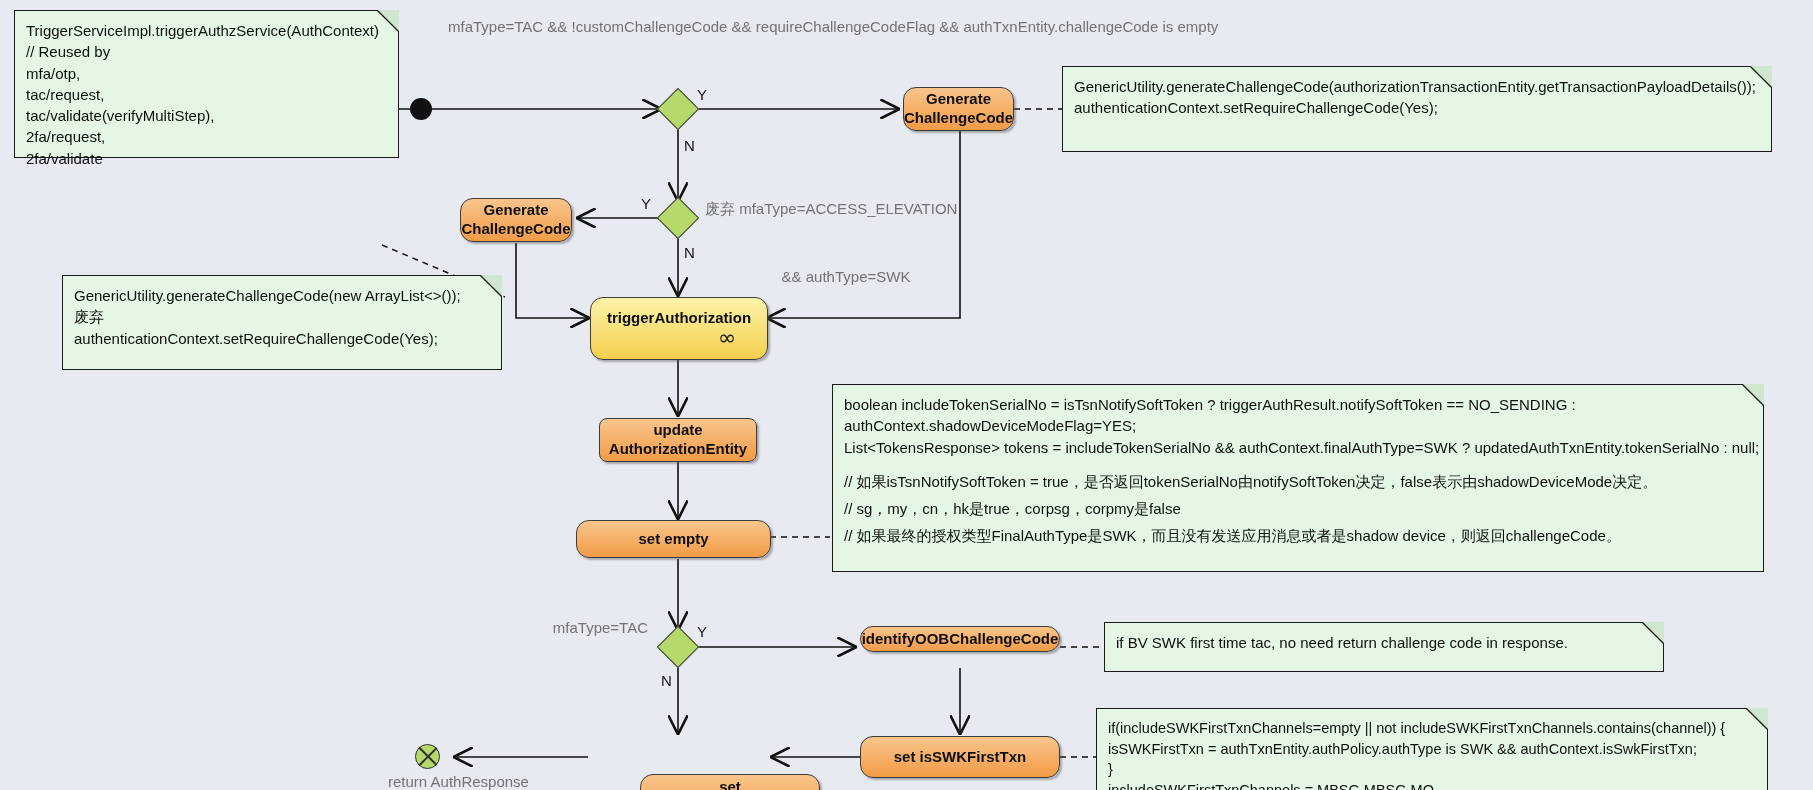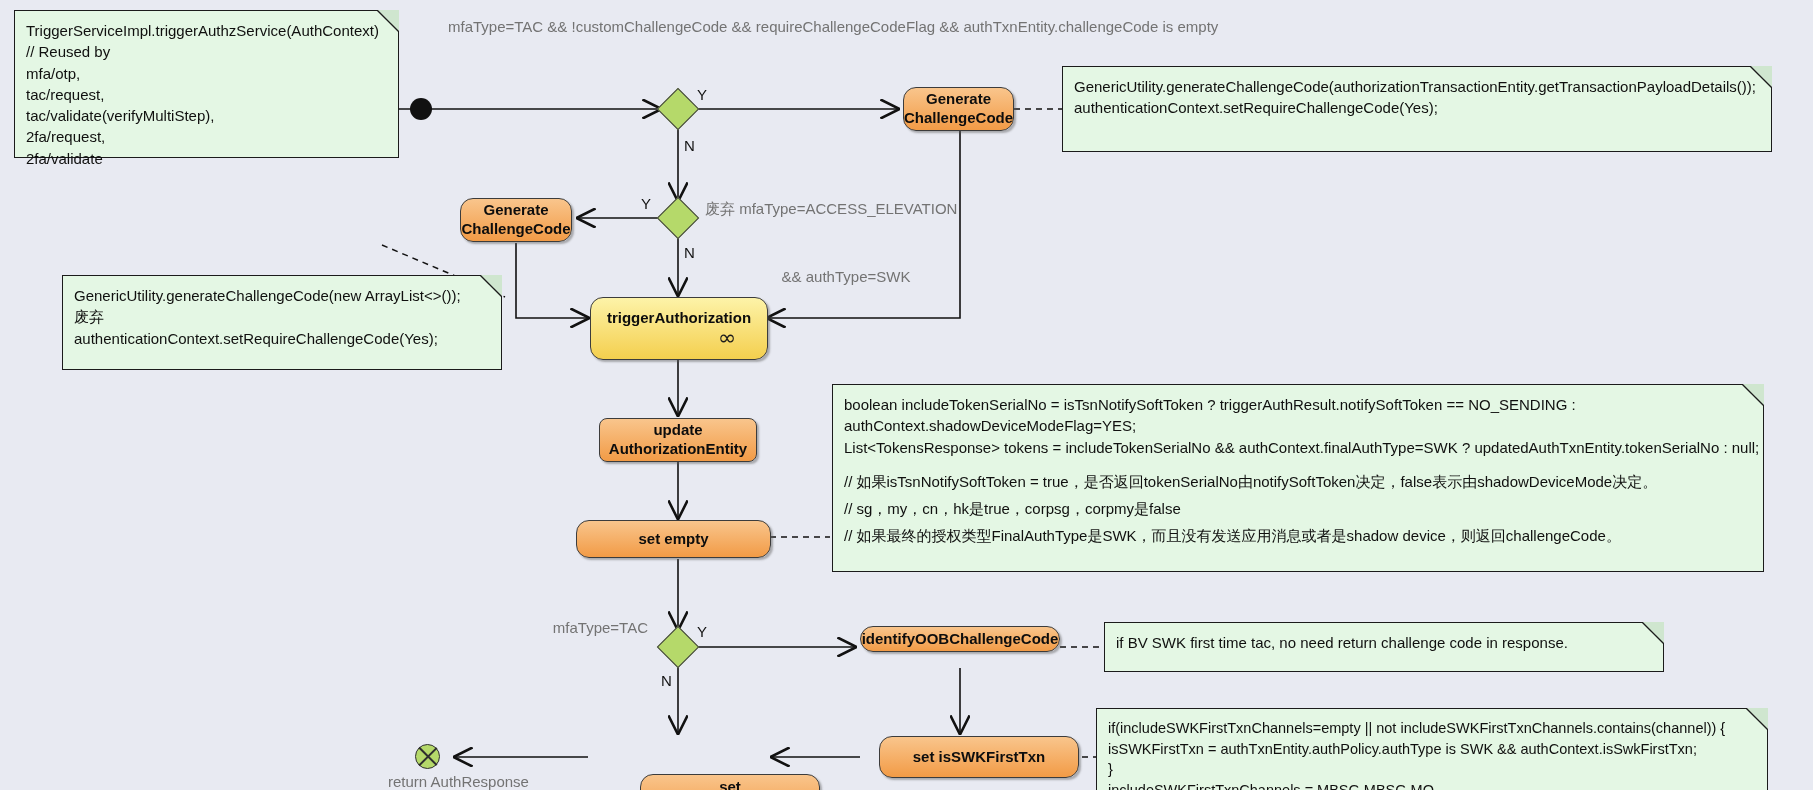--- a/index.html
+++ b/index.html
@@ -308,21 +308,21 @@
   </div>
 
   <div class="note" style="left:1104px; top:622px; width:560px; height:50px;">
     <span class="fold"></span>
     <svg class="fold-edge" viewBox="0 0 22 22">
       <path d="M 0 0 L 22 22" stroke="#1b1b1b" stroke-width="1.3" fill="none"></path>
     </svg>
     <span class="line">if BV SWK first time tac, no need return challenge code in response.</span>
   </div>
 
-  <div class="act" style="left:879px; top:736px; width:200px; height:42px;">
+  <div class="act" style="left:860px; top:736px; width:200px; height:42px;">
     <span>set isSWKFirstTxn</span>
   </div>
 
   <div class="note" style="left:1096px; top:708px; width:672px; height:110px; font-size:14.5px;">
     <span class="fold"></span>
     <svg class="fold-edge" viewBox="0 0 22 22">
       <path d="M 0 0 L 22 22" stroke="#1b1b1b" stroke-width="1.3" fill="none"></path>
     </svg>
     <span class="line">if(includeSWKFirstTxnChannels=empty || not includeSWKFirstTxnChannels.contains(channel)) {</span>
     <span class="line">  isSWKFirstTxn = authTxnEntity.authPolicy.authType is SWK &amp;&amp; authContext.isSwkFirstTxn;</span>

